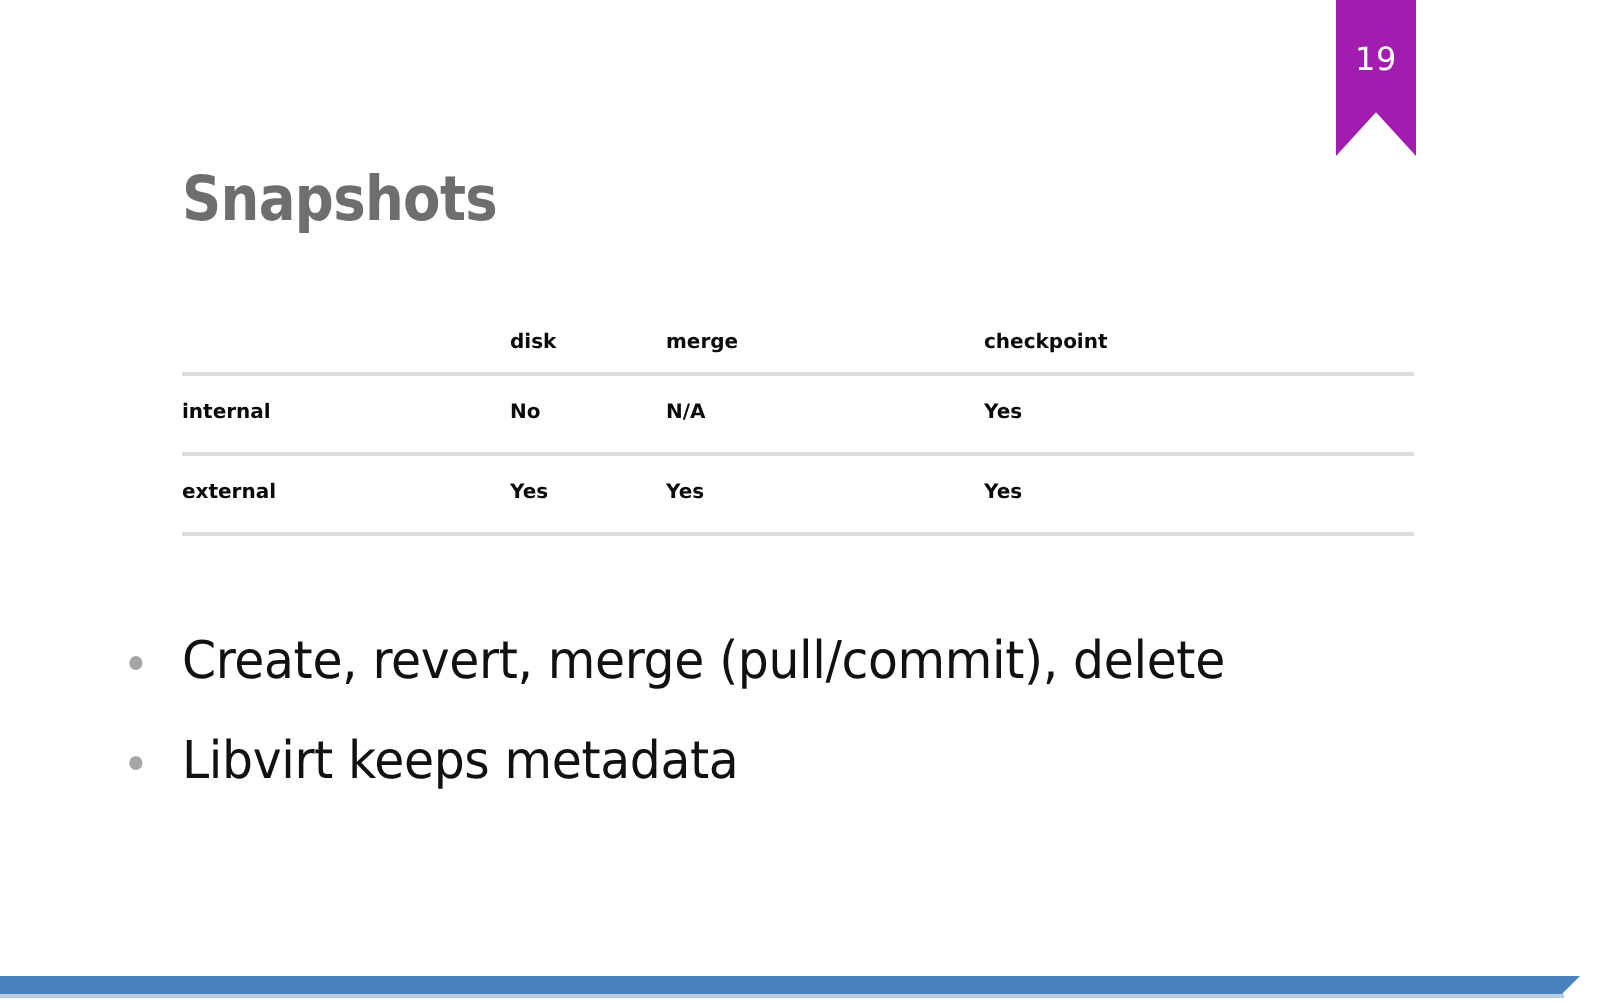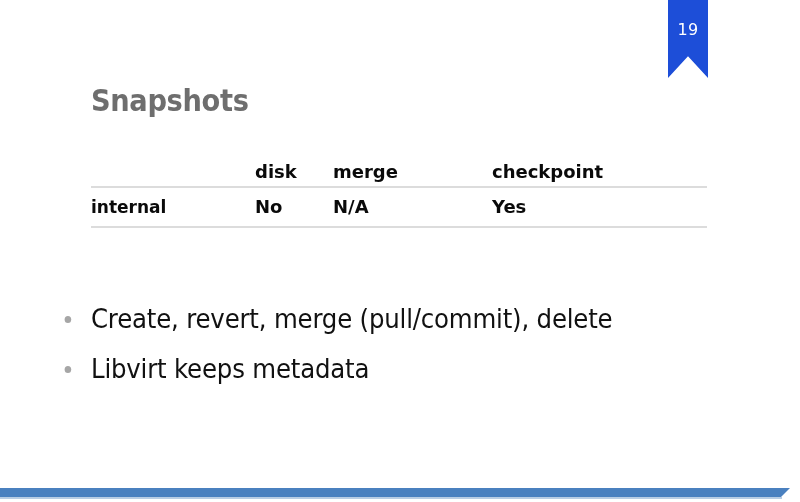--- a/index.html
+++ b/index.html
@@ -22,21 +22,21 @@
     background: #ffffff;
   }
 
   
   .ribbon {
     position: absolute;
     left: 668px;
     top: 0;
     width: 40px;
     height: 78px;
-    background: #1d4ed8;
+    background: #a21caf;
     -webkit-clip-path: polygon(0 0, 100% 0, 100% 100%, 50% 72%, 0 100%);
     clip-path: polygon(0 0, 100% 0, 100% 100%, 50% 72%, 0 100%);
     color: #ffffff;
   }
   .ribbon-number {
     position: absolute;
     left: 0;
     right: 0;
     top: 20px;
     text-align: center;
@@ -75,47 +75,47 @@
   .data-table col.c-label     { width: 164px; }
   .data-table col.c-disk      { width: 78px; }
   .data-table col.c-memory    { width: 159px; }
   .data-table col.c-checkpoint{ width: 215px; }
 
   .data-table th,
   .data-table td {
     padding: 0;
     text-align: left;
     vertical-align: middle;
-    font-size: 18px;
+    font-size: 10px;
     color: #0a0a0a;
     height: 38px;
     line-height: 38px;
   }
   .data-table thead th {
     font-weight: bold;
     height: 29px;
     line-height: 29px;
     border-bottom: 2px solid #dcdcdc;
   }
   .data-table tbody tr {
     border-bottom: 2px solid #dcdcdc;
   }
   .data-table tbody th.row-label {
     font-weight: bold;
-    font-size: 17px;
+    font-size: 10px;
   }
   .data-table tbody td.cell {
     font-weight: bold;
   }
 
   
   .bullets {
     position: absolute;
     left: 59px;
-    top: 297px;
+    top: 309px;
     width: 680px;
     margin: 0;
     padding: 0;
     list-style: none;
   }
   .bullet-item {
     position: relative;
     padding-left: 34px;
     margin: 0 0 6px 0;
     font-family: "DejaVu Sans", sans-serif;
@@ -184,20 +184,26 @@
         <th>checkpoint</th>
       </tr>
     </thead>
     <tbody>
       <tr>
         <th class="row-label">internal</th>
         <td class="cell">No</td>
         <td class="cell">N/A</td>
         <td class="cell">Yes</td>
       </tr>
+      <tr>
+        <th class="row-label">external</th>
+        <td class="cell">Yes</td>
+        <td class="cell">Yes</td>
+        <td class="cell">Yes</td>
+      </tr>
     </tbody>
   </table>
 
   <ul class="bullets">
     <li class="bullet-item">
       <span class="bullet-dot"></span>
       <span>Create, revert, merge (pull/commit), delete</span>
     </li>
     <li class="bullet-item">
       <span class="bullet-dot"></span>

